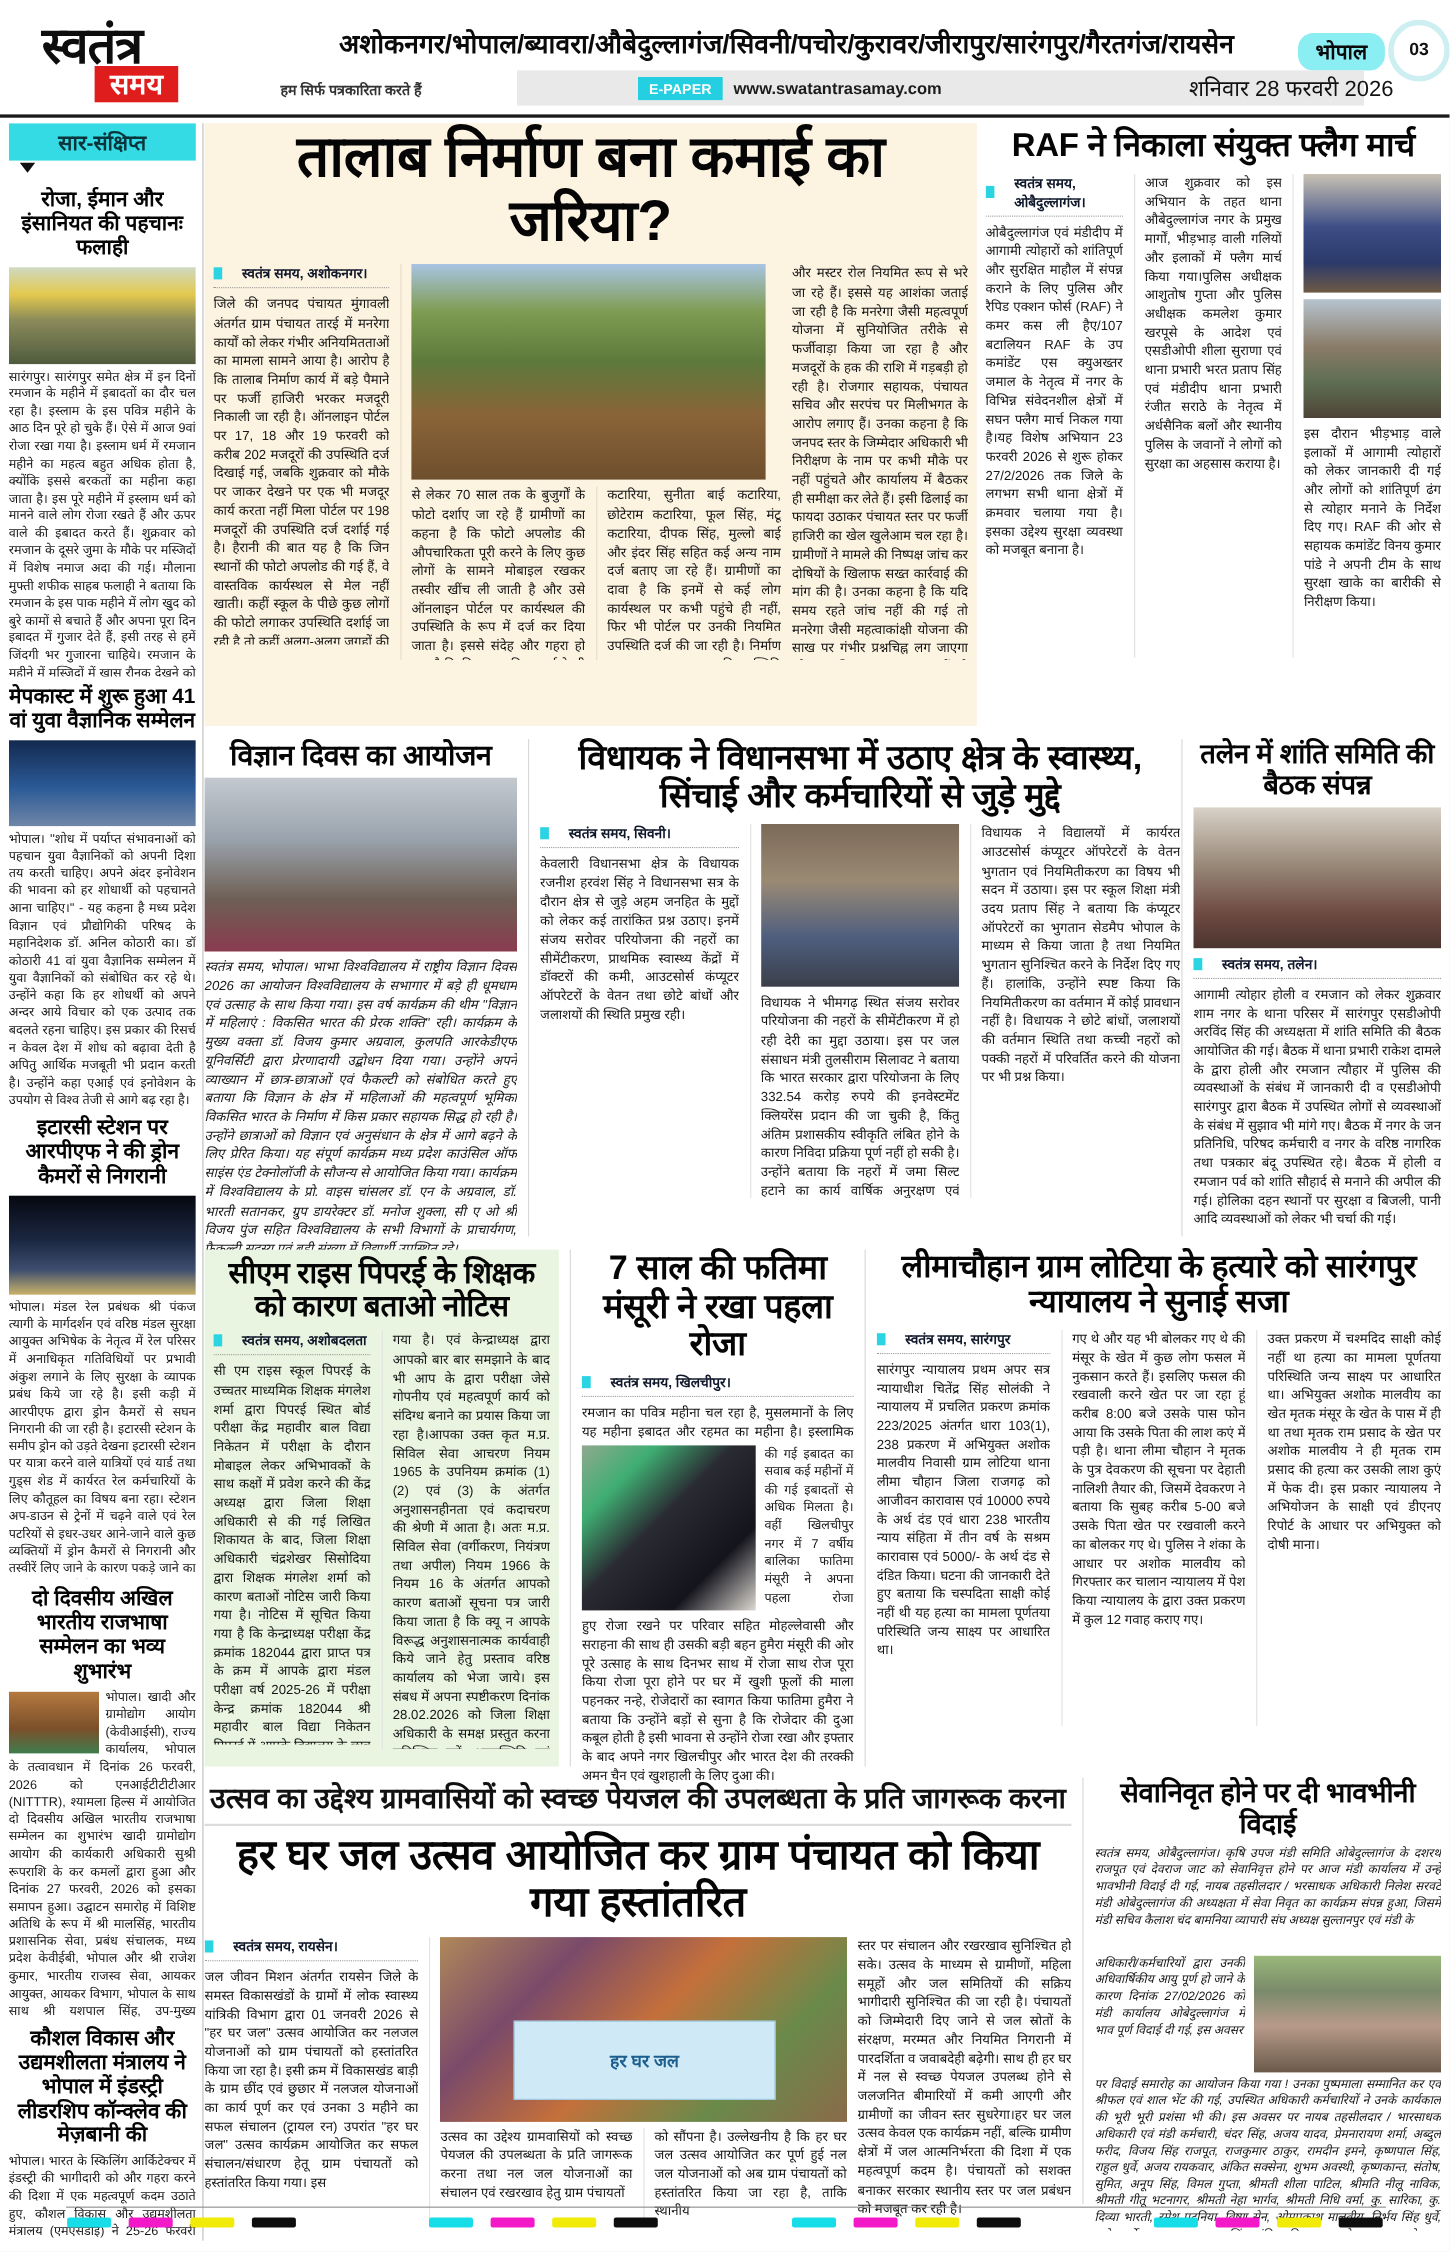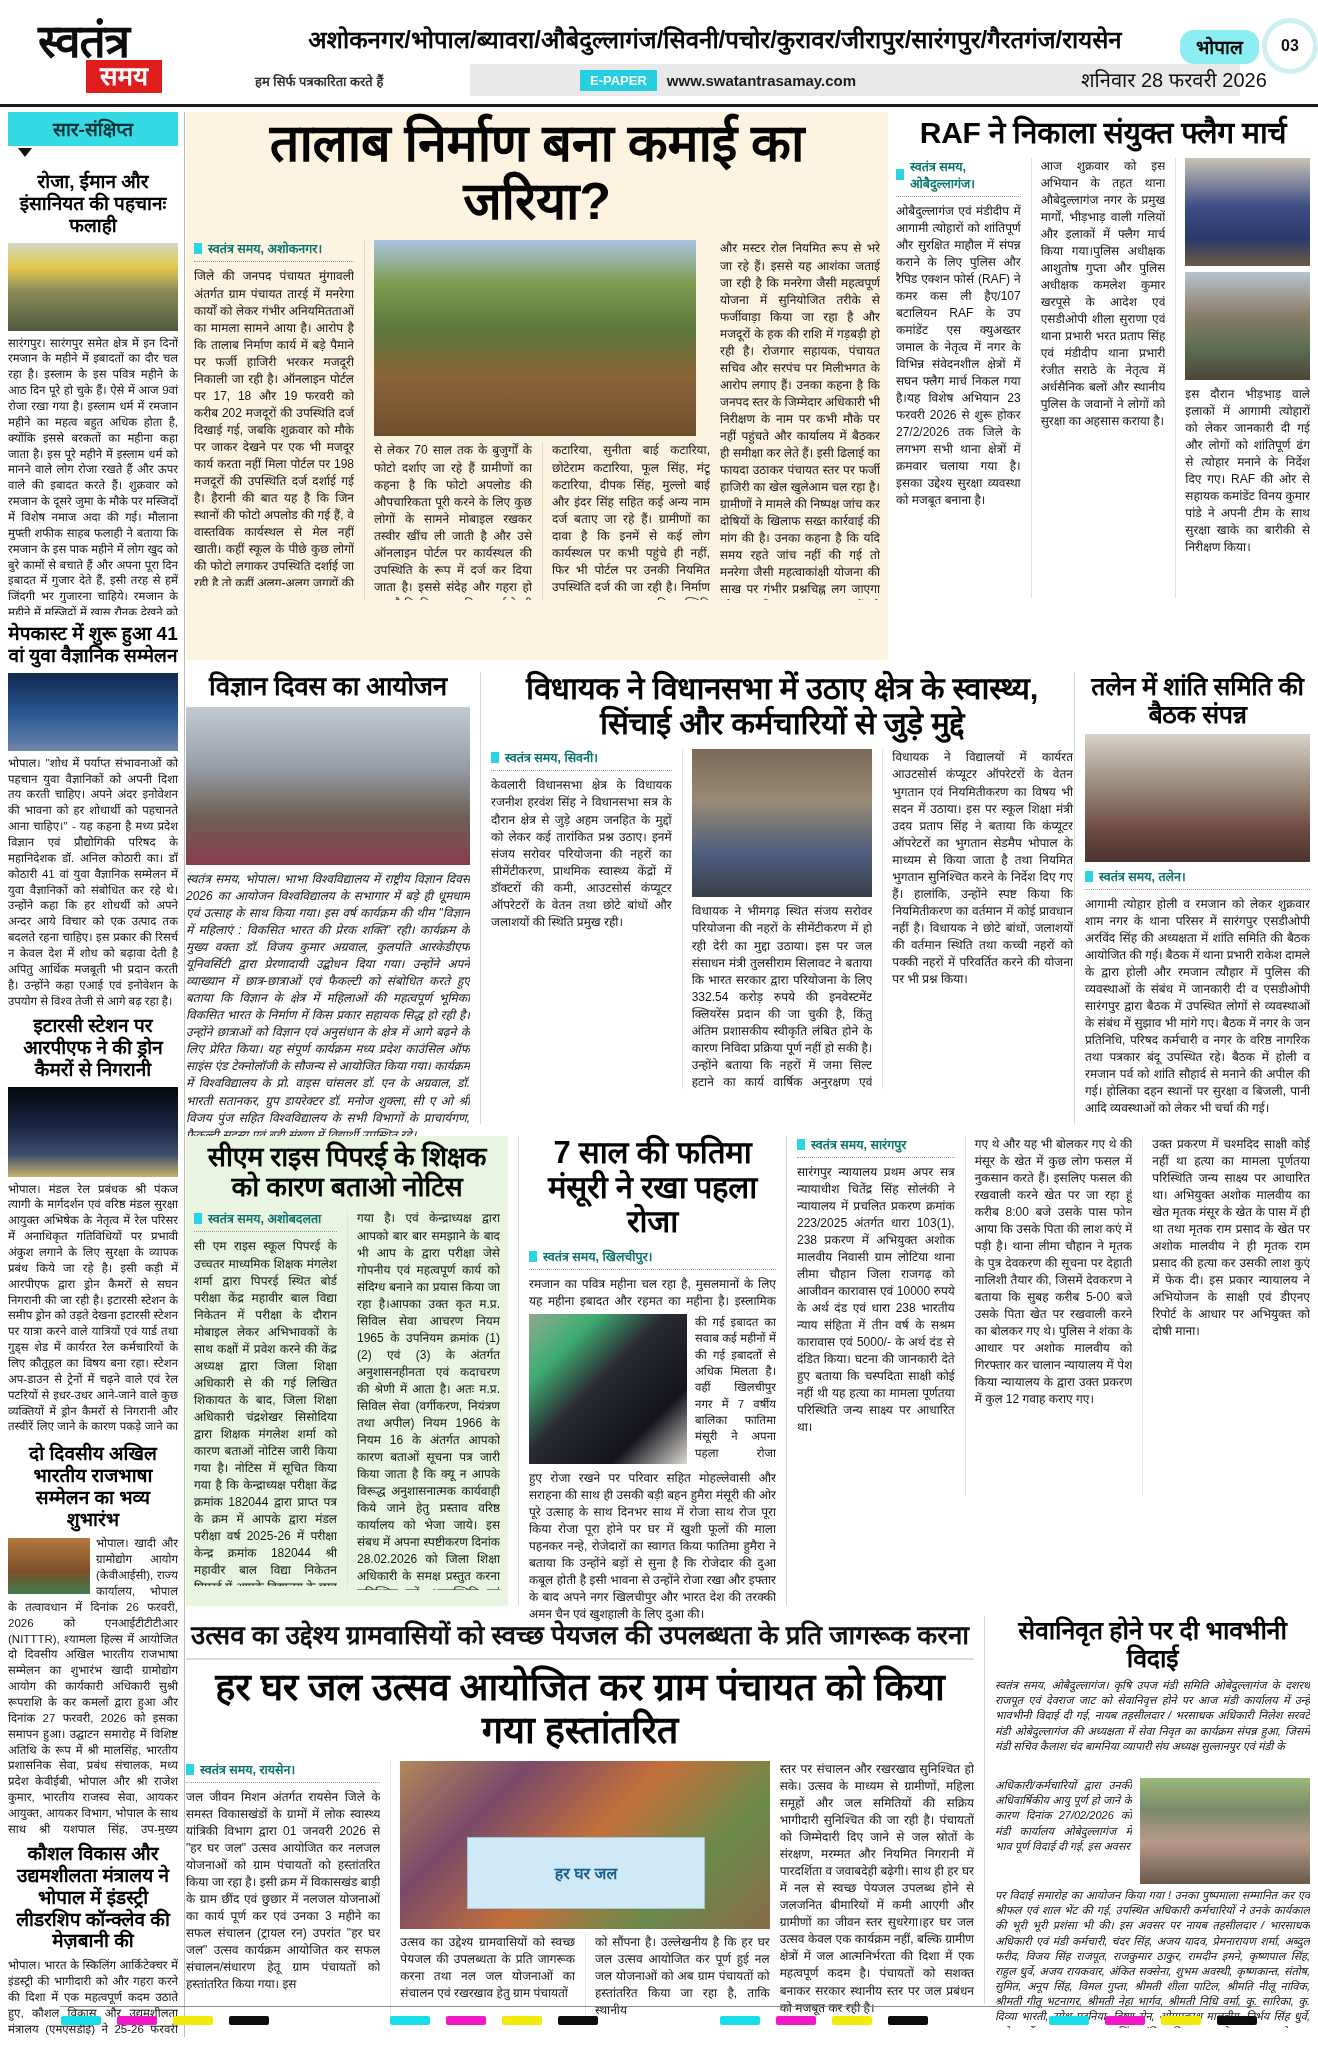--- a/index.html
+++ b/index.html
@@ -3,22 +3,22 @@
 <meta charset="utf-8">
 <style>
   html,body{margin:0;padding:0;background:#f2f2f2;}
   #page{position:relative;width:1318px;height:2047px;margin:0 auto;background:#ffffff;
         font-family:"Liberation Sans","DejaVu Sans",sans-serif;color:#111;overflow:hidden;}
   .abs{position:absolute;}
   .photo{background-size:cover;background-position:center;}
   .body-text{font-size:12px;line-height:1.42;text-align:justify;overflow:hidden;color:#161616;}
   .italic{font-style:italic;}
   .hl{font-weight:bold;color:#050505;line-height:1.12;letter-spacing:-0.3px;}
-  .byline{display:flex;align-items:center;gap:6px;font-weight:bold;font-size:12.5px;
-          border-bottom:1px dotted #9a9a9a;padding-bottom:4px;margin-bottom:6px;color:#0f766e;}
+  .byline{display:flex;align-items:center;gap:18px;font-weight:bold;font-size:12.5px;
+          border-bottom:1px dotted #9a9a9a;padding-bottom:4px;margin-bottom:6px;color:#0f172a;}
   .sq{width:8px;height:11px;background:#2bd4e2;flex:0 0 auto;}
   .cols{display:flex;gap:10px;overflow:hidden;}
   .cols .col{flex:1 1 0;overflow:hidden;}
   .cols .col + .col{border-left:1px solid #e2e2e2;padding-left:9px;}
 
   
   #hdr{left:0;top:0;width:1318px;height:104px;border-bottom:3px solid #1a1a1a;background:#fff;}
   #logo-top{left:38px;top:8px;font-size:46px;font-weight:bold;color:#0d0d0d;letter-spacing:-1px;}
   #logo-bot{left:86px;top:60px;background:#e01d1d;color:#fff;font-weight:bold;font-size:26px;
             padding:2px 14px;line-height:1.1;}
@@ -264,20 +264,21 @@
     </div>
     <div class="body-text" style="height:32px">रमजान का पवित्र महीना चल रहा है, मुसलमानों के लिए यह महीना इबादत और रहमत का महीना है। इस्लामिक मान्यताओं के अनुसार, इस पूरे महीने में</div>
     <div id="fatima-row">
       <div id="fatima-photo" class="photo" style="background:linear-gradient(135deg,#8fa98f 0%,#3fae72 22%,#2a2a32 45%,#14141c 75%,#dcd8d2 100%);"></div>
       <div class="body-text" style="height:150px;font-size:11.5px">की गई इबादत का सवाब कई महीनों में की गई इबादतों से अधिक मिलता है। वहीं खिलचीपुर नगर में 7 वर्षीय बालिका फातिमा मंसूरी ने अपना पहला रोजा मुकम्मल कर</div>
     </div>
     <div class="body-text" style="height:170px">हुए रोजा रखने पर परिवार सहित मोहल्लेवासी और सराहना की साथ ही उसकी बड़ी बहन हुमैरा मंसूरी की ओर पूरे उत्साह के साथ दिनभर साथ में रोजा साथ रोज पूरा किया रोजा पूरा होने पर घर में खुशी फूलों की माला पहनकर नन्हे, रोजेदारों का स्वागत किया फातिमा हुमैरा ने बताया कि उन्होंने बड़ों से सुना है कि रोजेदार की दुआ कबूल होती है इसी भावना से उन्होंने रोजा रखा और इफ्तार के बाद अपने नगर खिलचीपुर और भारत देश की तरक्की अमन चैन एवं खुशहाली के लिए दुआ की।</div>
   </div>
 
   <div id="court" class="abs">
+    <div id="court-hl" class="hl">लीमाचौहान ग्राम लोटिया के हत्यारे को सारंगपुर न्यायालय ने सुनाई सजा</div>
     <div class="cols">
       <div class="col">
         <div class="byline">
           <span class="sq"></span>
           <span>स्वतंत्र समय, सारंगपुर</span>
         </div>
         <div class="body-text" style="height:330px">सारंगपुर न्यायालय प्रथम अपर सत्र न्यायाधीश चितेंद्र सिंह सोलंकी ने न्यायालय में प्रचलित प्रकरण क्रमांक 223/2025 अंतर्गत धारा 103(1), 238 प्रकरण में अभियुक्त अशोक मालवीय निवासी ग्राम लोटिया थाना लीमा चौहान जिला राजगढ़ को आजीवन कारावास एवं 10000 रुपये के अर्थ दंड एवं धारा 238 भारतीय न्याय संहिता में तीन वर्ष के सश्रम कारावास एवं 5000/- के अर्थ दंड से दंडित किया। घटना की जानकारी देते हुए बताया कि चस्पदिता साक्षी कोई नहीं थी यह हत्या का मामला पूर्णतया परिस्थिति जन्य साक्ष्य पर आधारित था।</div>
       </div>
       <div class="col body-text">गए थे और यह भी बोलकर गए थे की मंसूर के खेत में कुछ लोग फसल में नुकसान करते हैं। इसलिए फसल की रखवाली करने खेत पर जा रहा हूं करीब 8:00 बजे उसके पास फोन आया कि उसके पिता की लाश कएं में पड़ी है। थाना लीमा चौहान ने मृतक के पुत्र देवकरण की सूचना पर देहाती नालिशी तैयार की, जिसमें देवकरण ने बताया कि सुबह करीब 5-00 बजे उसके पिता खेत पर रखवाली करने का बोलकर गए थे। पुलिस ने शंका के आधार पर अशोक मालवीय को गिरफ्तार कर चालान न्यायालय में पेश किया न्यायालय के द्वारा उक्त प्रकरण में कुल 12 गवाह कराए गए।</div>
       <div class="col body-text">उक्त प्रकरण में चश्मदिद साक्षी कोई नहीं था हत्या का मामला पूर्णतया परिस्थिति जन्य साक्ष्य पर आधारित था। अभियुक्त अशोक मालवीय का खेत मृतक मंसूर के खेत के पास में ही था तथा मृतक राम प्रसाद के खेत पर अशोक मालवीय ने ही मृतक राम प्रसाद की हत्या कर उसकी लाश कुएं में फेक दी। इस प्रकार न्यायालय ने अभियोजन के साक्षी एवं डीएनए रिपोर्ट के आधार पर अभियुक्त को दोषी माना।</div>

